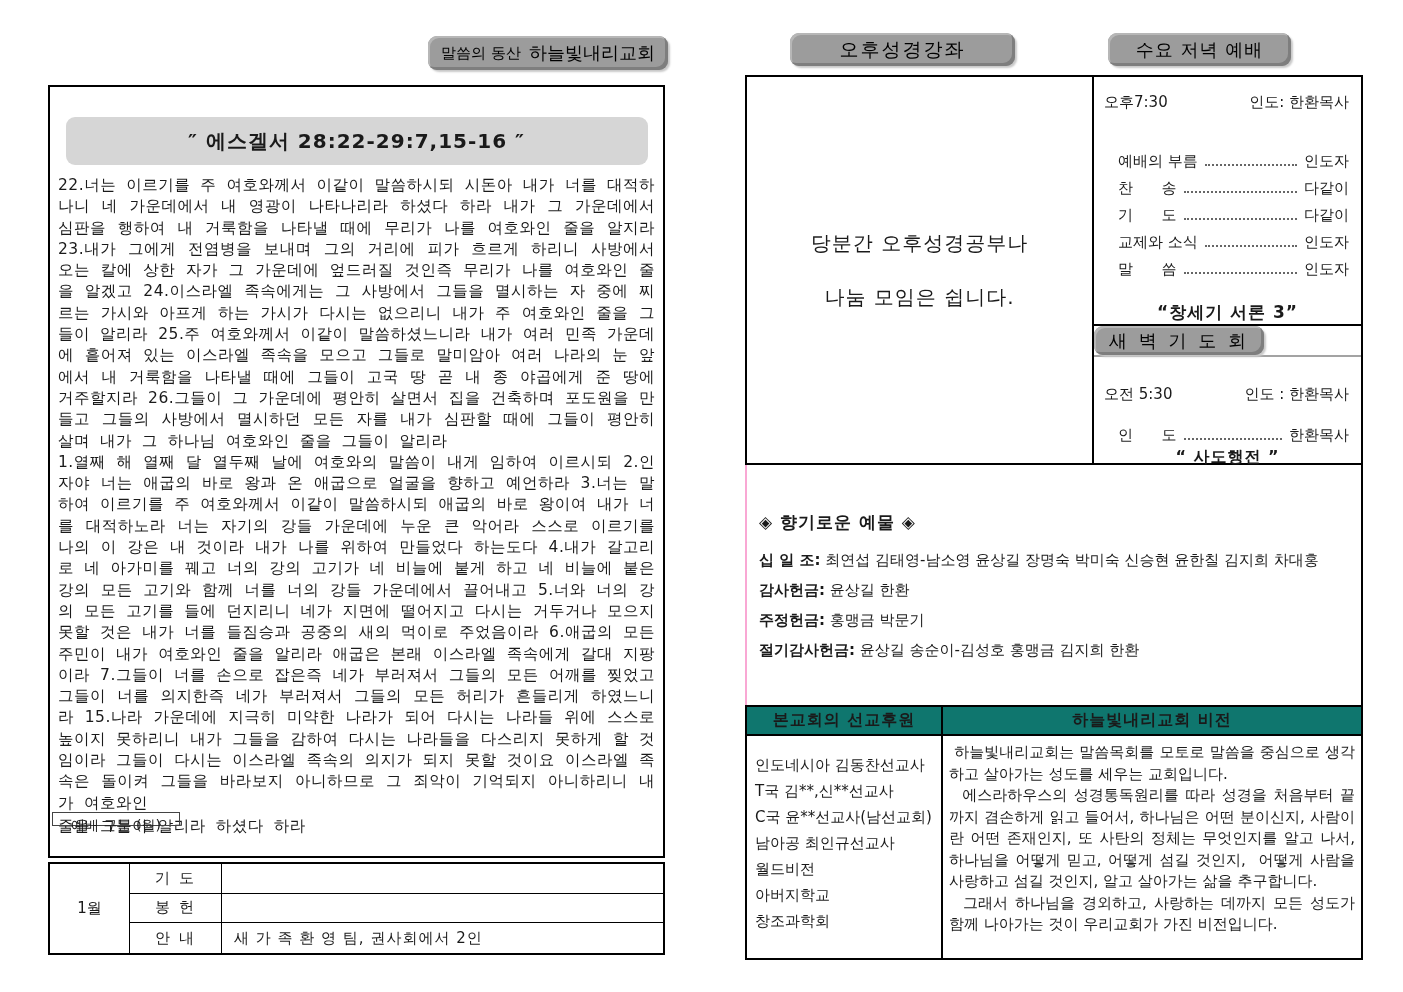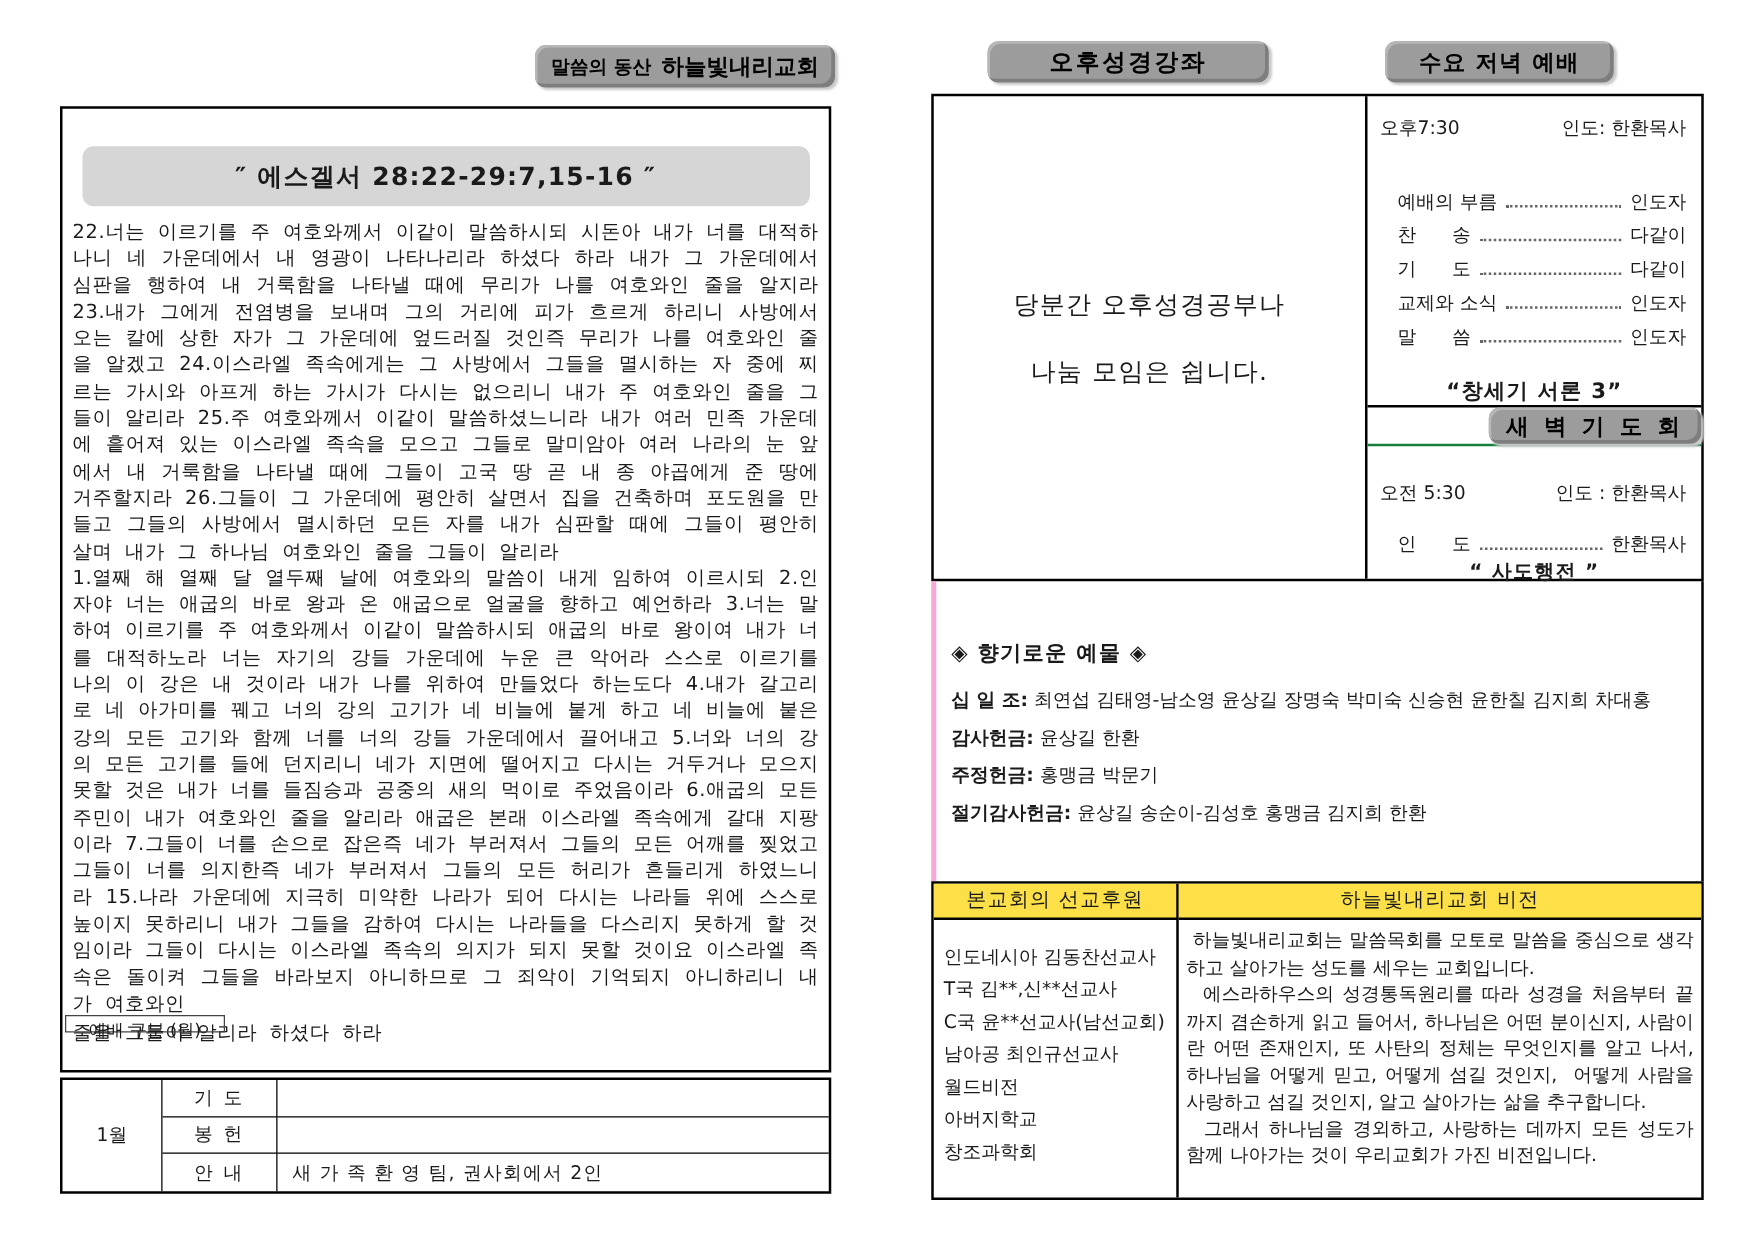--- a/index.html
+++ b/index.html
@@ -2,21 +2,21 @@
 <html><head>
 <meta charset="utf-8">
 <style>
   * { margin:0; padding:0; box-sizing:border-box; }
   html,body { width:1403px; height:992px; background:#ffffff;
     font-family:"DejaVu Sans", sans-serif; color:#1a1a1a; }
   .abs { position:absolute; }
 
   
   .badge { background:#9c9c9c; border-radius:9px; display:flex; align-items:center;
-    justify-content:center; font-weight:bold; color:#000;
+    justify-content:center; font-weight:normal; color:#000;
     box-shadow: inset -3px -3px 0 #7e7e7e, inset 2px 2px 0 #b7b7b7, 2px 2px 2px #c9c9c9; }
 
   
   .church-badge { left:428px; top:36px; width:240px; height:34px; gap:8px; }
   .church-badge .small { font-size:15px; }
   .church-badge .large { font-size:18px; }
 
   .main-box { left:48px; top:85px; width:617px; height:773px; border:2px solid #000; }
   .scripture-title { margin:30px auto 10px auto; width:582px; height:48px;
     background:#d6d6d6; border-radius:9px; display:flex; align-items:center;
@@ -49,37 +49,37 @@
   .notice-cell { width:347px; border-right:2px solid #000; display:flex; flex-direction:column;
     align-items:center; justify-content:center; gap:27px; font-size:20px; letter-spacing:1px; }
   .worship-cell { flex:1; display:flex; flex-direction:column; }
   .wed-section { height:256px; }
   .tl-row { display:flex; justify-content:space-between; padding:16px 12px 0 10px; font-size:15px; }
   .order-list { margin-top:32px; }
   .order-row { display:flex; align-items:flex-end; height:27px; padding:0 12px 0 24px; font-size:15px; }
   .order-label { white-space:pre; }
   .leader { flex:1; border-bottom:2px dotted #666; margin:0 7px 5px 7px; }
   .sermon { text-align:center; font-weight:bold; font-size:17px; margin-top:22px; letter-spacing:1px; }
-  .dawn-badge-row { height:37px; border-top:2px solid #000; border-bottom:2px solid #15803d;
-    display:flex; align-items:center; justify-content:flex-end;padding-left:27px; }
+  .dawn-badge-row { height:37px; border-top:2px solid #000; border-bottom:2px solid #a3a3a3;
+    display:flex; align-items:center; justify-content:flex-start; }
   .dawn-badge { width:170px; height:29px; font-size:18px; letter-spacing:3px; }
   .dawn-section { flex:1; }
   .dawn-section .tl-row { padding-top:28px; }
   .dawn-order { margin-top:14px; }
   .dawn-sermon { margin-top:2px; font-size:16px; }
 
   .offering-box { left:745px; top:465px; width:618px; height:240px;
-    border-left:4px solid #f9a8d4; border-right:2px solid #000; padding:46px 8px 0 12px; }
+    border-left:2px solid #f9a8d4; border-right:2px solid #000; padding:46px 8px 0 12px; }
   .offering-title { font-weight:bold; font-size:17px; margin-bottom:16px; letter-spacing:1px; }
   .offering-row { font-size:15px; margin-bottom:10px; line-height:20px; }
   .offering-label { font-weight:bold; }
 
   .bottom-table { left:745px; top:705px; width:618px; height:255px; border:2px solid #000;
     display:grid; grid-template-columns:196px 1fr; grid-template-rows:29px 1fr; }
-  .bt-header { background:#fde047; font-weight:normal; font-size:16px; display:flex;
+  .bt-header { background:#0f766e; font-weight:bold; font-size:16px; display:flex;
     align-items:center; justify-content:center; border-bottom:2px solid #000; letter-spacing:1px; }
   .bt-header.left { border-right:2px solid #000; }
   .bt-missions { border-right:2px solid #000; padding:16px 2px 0 8px; font-size:15px; line-height:26px; }
   .bt-missions div { white-space:nowrap; }
   .bt-vision { padding:6px 6px 0 6px; font-size:15px; line-height:21.5px; }
   .bt-vision p { white-space:pre-wrap; text-align:justify; margin:0; }
 </style>
 </head>
 <body>
 

